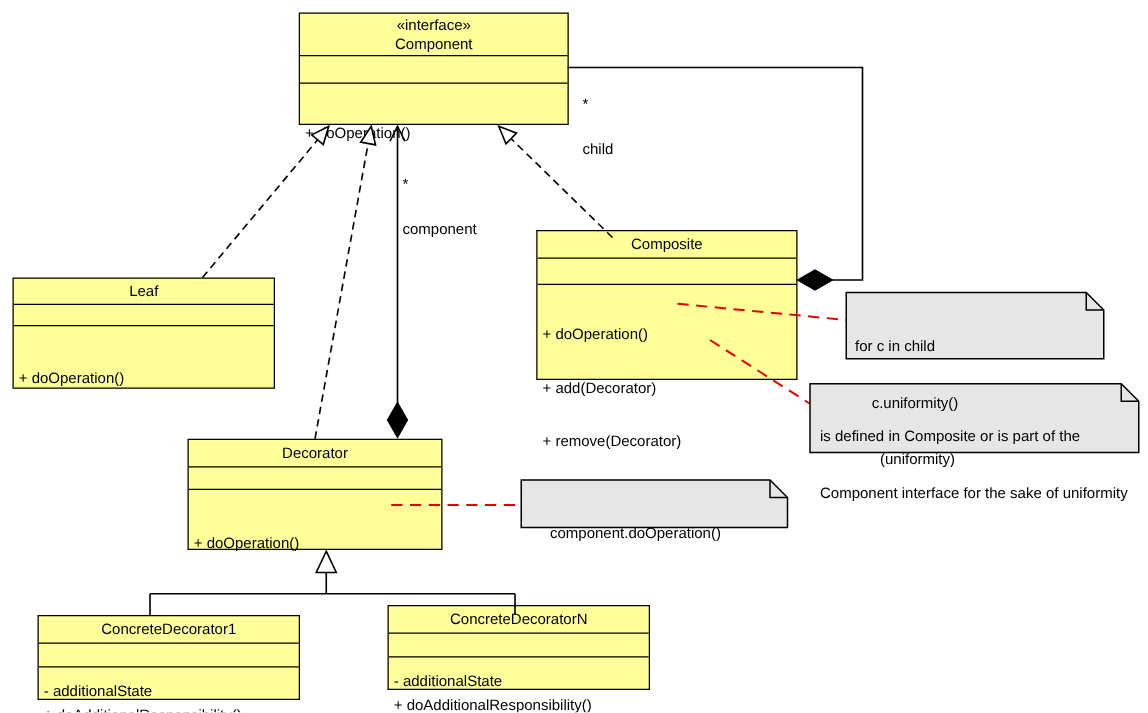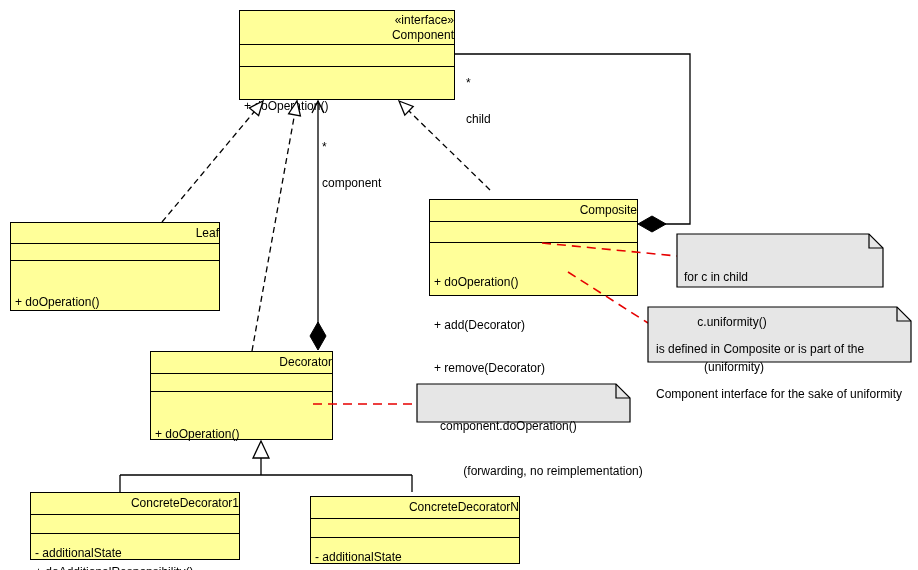--- a/index.html
+++ b/index.html
@@ -12,21 +12,21 @@
   .canvas{
     position:relative;width:918px;height:570px;background:#ffffff;
     font-family:"Liberation Sans", sans-serif;font-size:12px;color:#000;
     overflow:hidden;
   }
   .uml-class{
     position:absolute;background:var(--class-fill);border:1px solid var(--line);
     box-sizing:border-box;z-index:1;
   }
   .uml-class .title{
-    display:flex;flex-direction:column;align-items:flex-end;justify-content:center;
+    display:flex;flex-direction:column;align-items:center;justify-content:center;
     box-sizing:border-box;line-height:15px;text-align:center;
   }
   .uml-class .attrs, .uml-class .methods{
     border-top:1px solid var(--line);box-sizing:border-box;
     padding:3px 4px 0 4px;white-space:pre;
   }
   .uml-class .member{line-height:14px;}
   .uml-class.wide-methods .member{line-height:15px;}
   .note-text{
     position:absolute;z-index:10;white-space:pre;line-height:15px;
@@ -57,34 +57,34 @@
   <div class="uml-class" style="left:10px;top:222px;width:210px;height:89px">
     <div class="title" style="height:20px">
       <div>Leaf</div>
     </div>
     <div class="attrs" style="height:17px"></div>
     <div class="methods" style="height:36px;padding-top:6px">
       <div class="member">+ doOperation()</div>
     </div>
   </div>
 
-  <div class="uml-class wide-methods" style="left:429px;top:199px;width:209px;height:97px">
+  <div class="uml-class wide-methods" style="left:429px;top:184px;width:209px;height:120px">
     <div class="title" style="height:21px">
       <div>Composite</div>
     </div>
     <div class="attrs" style="height:21px"></div>
     <div class="methods" style="height:64px;padding-top:4px">
       <div class="member">+ doOperation()</div>
       <div class="member">+ add(Decorator)</div>
       <div class="member">+ remove(Decorator)</div>
       <div class="member">+ getChild(Integer)</div>
     </div>
   </div>
 
-  <div class="uml-class" style="left:150px;top:351px;width:183px;height:89px">
+  <div class="uml-class" style="left:150px;top:351px;width:204px;height:89px">
     <div class="title" style="height:21px">
       <div>Decorator</div>
     </div>
     <div class="attrs" style="height:18px"></div>
     <div class="methods" style="height:48px;padding-top:7px">
       <div class="member">+ doOperation()</div>
     </div>
   </div>
 
   <div class="uml-class" style="left:30px;top:492px;width:210px;height:68px">
@@ -92,21 +92,21 @@
       <div>ConcreteDecorator1</div>
     </div>
     <div class="attrs" style="height:19px">
       <div class="member">- additionalState</div>
     </div>
     <div class="methods" style="height:26px">
       <div class="member">+ doAdditionalResponsibility()</div>
     </div>
   </div>
 
-  <div class="uml-class" style="left:310px;top:496px;width:210px;height:68px">
+  <div class="uml-class" style="left:310px;top:484px;width:210px;height:68px">
     <div class="title" style="height:21px">
       <div>ConcreteDecoratorN</div>
     </div>
     <div class="attrs" style="height:19px">
       <div class="member">- additionalState</div>
     </div>
     <div class="methods" style="height:26px">
       <div class="member">+ doAdditionalResponsibility()</div>
     </div>
   </div>
@@ -184,16 +184,15 @@
     <div>for c in child</div>
     <div>    c.uniformity()</div>
     <div>      (uniformity)</div>
   </div>
   <div class="note-text" style="left:656px;top:312px">
     <div>is defined in Composite or is part of the</div>
     <div>Component interface for the sake of uniformity</div>
   </div>
   <div class="note-text" style="left:440px;top:389px">
     <div>component.doOperation()</div>
-    <div>       (forwarding, no reimplementation)</div>
   </div>
 
 </div>
 
 </body></html>

